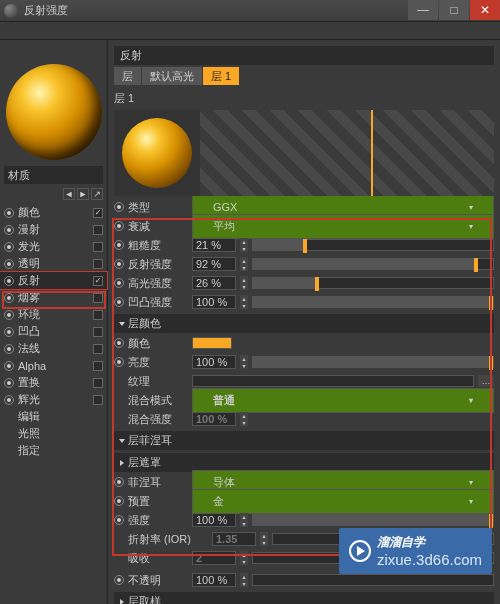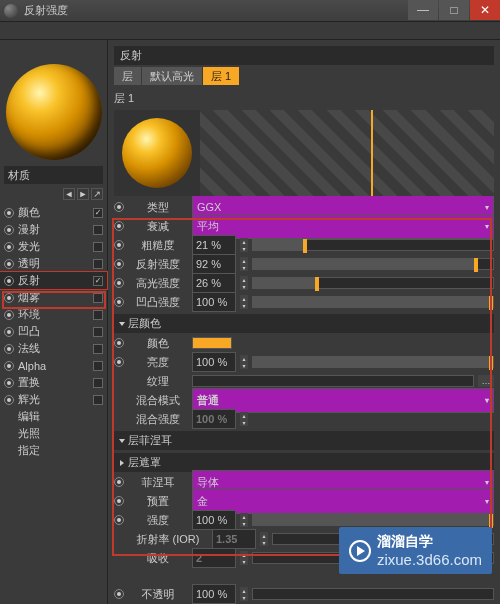--- a/index.html
+++ b/index.html
@@ -34,41 +34,41 @@
 .tab{padding:2px 8px;background:#555;margin-right:1px;display:flex;align-items:center;}
 .tab.active{background:#f9a825;color:#222;}
 .layer-label{padding:2px 0;}
 .layer-preview-row{display:flex;height:86px;background:#333;margin:2px 0;position:relative;}
 .lp-swatch{width:70px;height:70px;margin:8px;background:radial-gradient(circle at 35% 30%,#fff5b0 0%,#f9c32b 20%,#d68f00 45%,#8a5500 70%,#2a1a00 100%);border-radius:50%;}
 .lp-stripes{flex:1;background:repeating-linear-gradient(45deg,#3a3a3a 0 10px,#484848 10px 20px);position:relative;}
 .lp-vline{position:absolute;left:58%;top:0;bottom:0;width:2px;background:#f9a825;}
 .red-box{border:2px solid #c0392b;position:absolute;left:112px;top:218px;width:380px;height:338px;pointer-events:none;z-index:10;}
 .red-box2{border:2px solid #c0392b;position:absolute;left:2px;top:291px;width:104px;height:18px;pointer-events:none;z-index:10;}
 .prop-row{display:flex;align-items:center;height:18px;gap:4px;margin:1px 0;}
-.prop-label{width:60px;text-align:center;}
-.dropdown{flex:1;height:25px;background:#a21caf;border:1px solid #555;padding:0 4px;display:flex;align-items:center;}
+.prop-label{width:60px;text-align:left;}
+.dropdown{flex:1;height:25px;background:#4d7c0f;border:1px solid #555;padding:0 20px;display:flex;align-items:center;}
 .dd-arrow{margin-left:auto;font-size:8px;}
-.num-field{width:44px;height:20px;background:#2a2a2a;border:1px solid #555;padding:0 3px;display:flex;align-items:center;}
+.num-field{width:44px;height:14px;background:#2a2a2a;border:1px solid #555;padding:0 3px;display:flex;align-items:center;}
 .spinner{width:8px;height:14px;background:#444;display:flex;flex-direction:column;}
 .spinner div{flex:1;font-size:6px;display:flex;align-items:center;justify-content:center;}
 .slider{flex:1;height:12px;background:#2a2a2a;border:1px solid #555;position:relative;}
 .slider-fill{position:absolute;left:0;top:0;bottom:0;background:#555;}
 .slider-knob{position:absolute;top:-1px;width:4px;height:14px;background:#f9a825;}
 .subheader{background:#2b2b2b;padding:2px 6px;margin:3px 0 1px;}
 .tri{display:inline-block;width:0;height:0;border-left:4px solid #ccc;border-top:3px solid transparent;border-bottom:3px solid transparent;margin-right:4px;}
 .tri.down{transform:rotate(90deg);}
 .color-swatch{width:40px;height:12px;background:#f9a825;border:1px solid #555;}
 .long-bar{flex:1;height:12px;background:#2a2a2a;border:1px solid #555;}
 .dots{width:16px;height:12px;background:#444;display:flex;align-items:center;justify-content:center;font-size:9px;}
 .dimmed{color:#777;}
 .dimmed .num-field,.dimmed .dropdown{color:#777;font-weight:bold;}
 .watermark{position:absolute;right:8px;bottom:30px;display:flex;align-items:center;gap:6px;background:#3a6aa8;padding:6px 10px;border-radius:2px;z-index:20;}
 .wm-icon{width:22px;height:22px;border:2px solid #fff;border-radius:50%;display:flex;align-items:center;justify-content:center;}
 .wm-tri{width:0;height:0;border-left:8px solid #fff;border-top:5px solid transparent;border-bottom:5px solid transparent;margin-left:2px;}
-.wm-text{color:#fff;font-size:14px;font-weight:bold;}
+.wm-text{color:#fff;font-size:12px;font-weight:bold;font-style:italic;}
 .wm-sub{color:#dbe7f5;font-size:15px;display:block;}
 </style>
 </head>
 <body>
 
 <div class="titlebar">
   <div class="titlebar-icon"></div>
   <div class="titlebar-title">反射强度</div>
   <div class="win-btns">
     <div class="win-btn win-min">—</div>
@@ -340,21 +340,21 @@
           <span style="width:10px"></span>
           <span class="prop-label">吸收</span>
           <div class="num-field">2</div>
           <div class="spinner">
             <div>▴</div>
             <div>▾</div>
           </div>
           <div class="long-bar"></div>
         </div>
 
-      <div class="prop-row" style="margin-top:18px">
+      <div class="prop-row" style="margin-top:4px">
           <span class="radio on"></span>
           <span class="prop-label">不透明</span>
           <div class="num-field">100 %</div>
           <div class="spinner">
             <div>▴</div>
             <div>▾</div>
           </div>
           <div class="slider"></div>
         </div>
       <div class="subheader"><span class="tri"></span><span>层取样</span></div>

